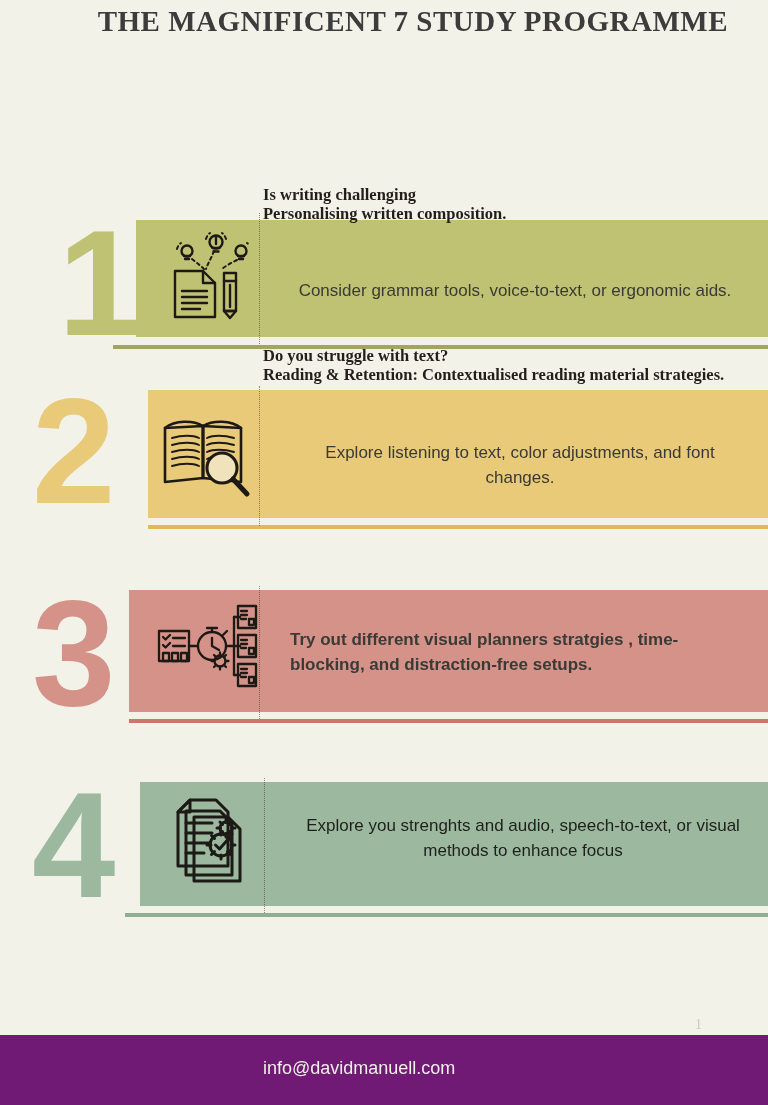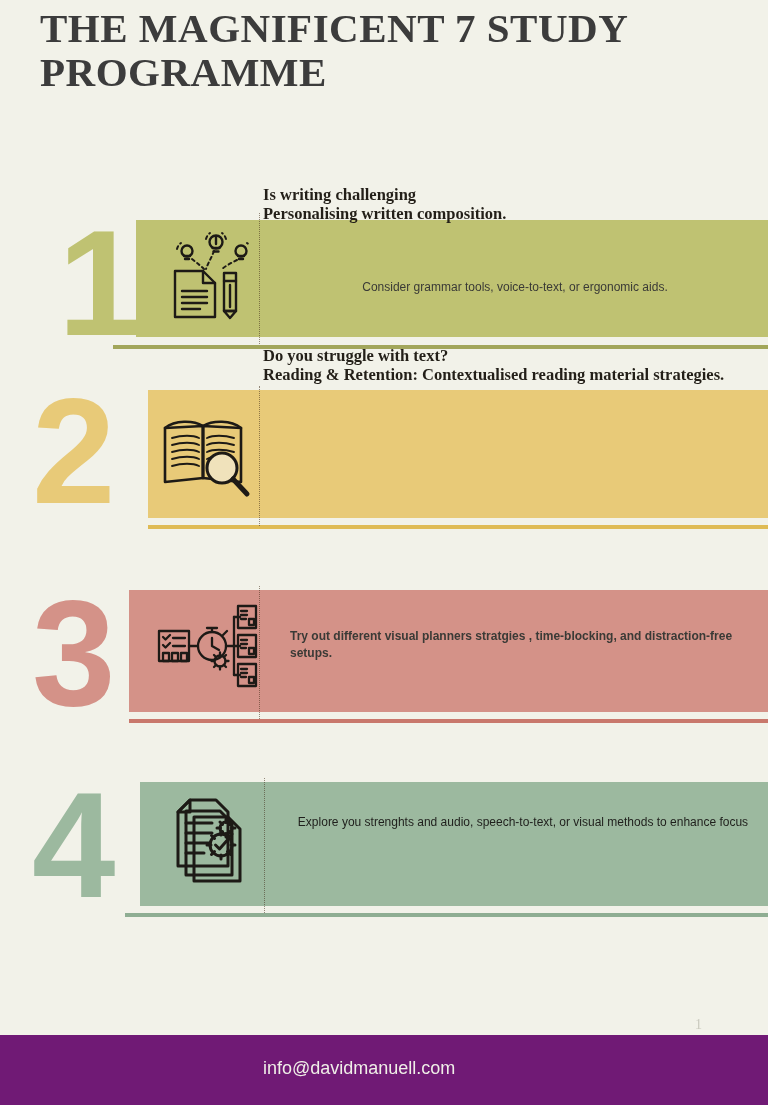--- a/index.html
+++ b/index.html
@@ -7,24 +7,24 @@
     width:768px; height:1105px;
     background:#f2f2e9;
     font-family:"Liberation Sans", sans-serif;
     position:relative; overflow:hidden;
   }
   .page{position:relative; width:768px; height:1105px;}
 
   
   .title{
     position:absolute; left:0; top:6px; width:768px;
-    text-align:left;
+    text-align:right;
     font-family:"Liberation Serif", serif;
     font-weight:bold;
-    font-size:41px;
+    font-size:29px;
     line-height:1.08;
     letter-spacing:0.5px;
     color:#3c3c3c;
     padding:0 40px;
     box-sizing:border-box;
   }
 
   
   .heading{
     position:absolute;
@@ -62,21 +62,21 @@
     z-index:7;
   }
   .icon-wrap{
     position:absolute;
     z-index:7;
     display:flex; align-items:center; justify-content:center;
   }
   .body-text{
     position:absolute;
     font-family:"Liberation Sans", sans-serif;
-    font-size:12px;
+    font-size:17px;
     line-height:1.45;
     color:#3a3a36;
     z-index:7;
   }
 
   
   .footer{
     position:absolute; left:0; bottom:0; width:768px; height:70px;
     background:#701a75;
   }
@@ -189,20 +189,21 @@
         <path d="M75 53 C 65 50, 54 50, 48 53"></path>
         <path d="M75 60 C 65 57, 54 57, 48 60"></path>
       </g>
       <g fill="#f0e2bb" stroke="#1d1a16" stroke-width="3" stroke-linecap="round">
         <circle cx="63" cy="62" r="15"></circle>
       </g>
       <path d="M74 73 L88 88" fill="none" stroke="#1d1a16" stroke-width="5" stroke-linecap="round"></path>
     </svg>
   </div>
 
+  <div class="body-text" style="left:290px; top:441px; width:460px; text-align:center;">Explore listening to text, color adjustments, and font changes.</div>
 
 
   <div class="numeral" style="left:32px; top:578px; color:#d49288;">3</div>
 
   <div class="block" style="left:129px; top:590px; width:639px; height:122px; background:#d49288;"></div>
 
   <div class="underbar" style="left:129px; top:719px; width:639px; background:#c9786c;"></div>
 
   <div class="dots" style="left:259px; top:586px; height:133px;"></div>
 

